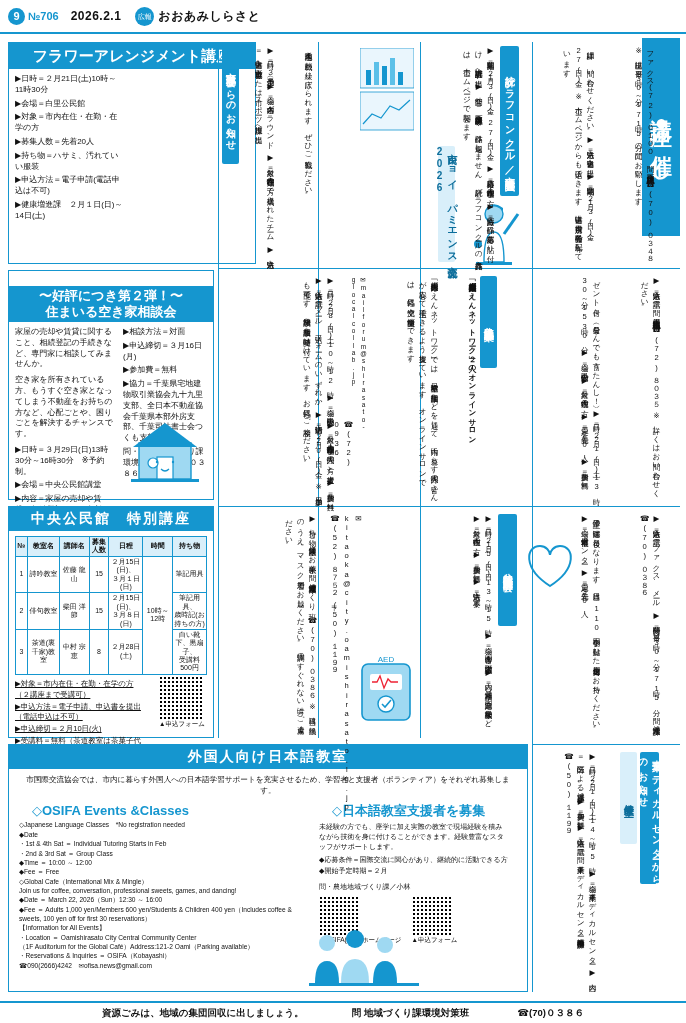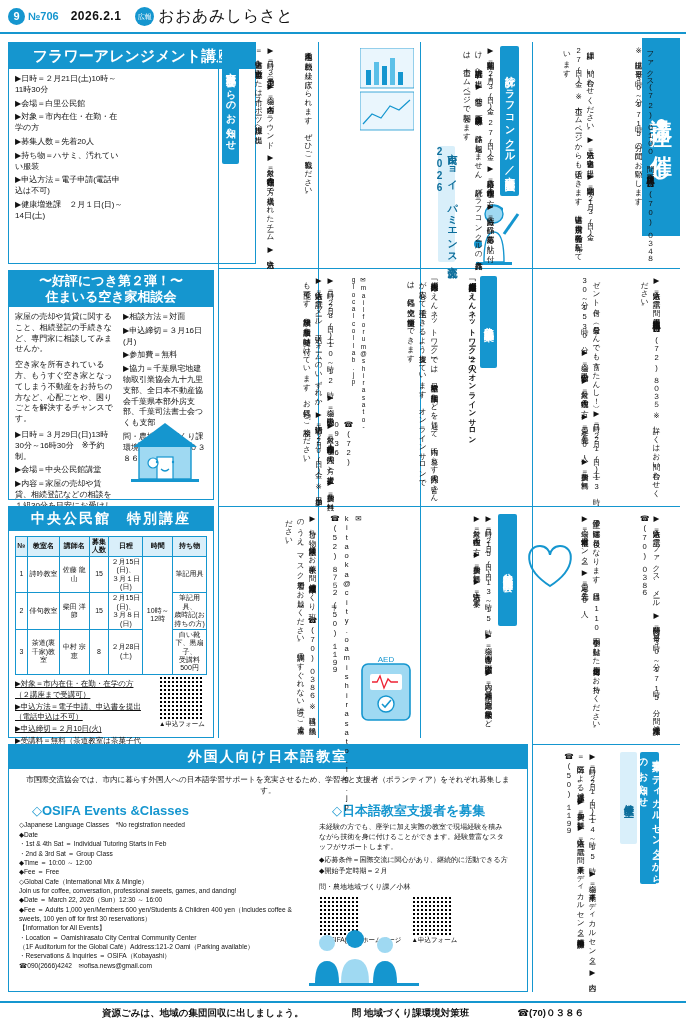--- a/index.html
+++ b/index.html
@@ -27,21 +27,21 @@
     margin-right:3px;
   }
   .no-label { font-size:11px; color:#1596cf; font-weight:bold; margin-right:12px;}
   .hdate { font-size:12px; font-weight:bold; letter-spacing:0.5px; margin-right:14px;}
   .hlogo {
     width:19px;height:19px;border-radius:50%;
     background:#1596cf; color:#fff; font-size:7px;
     display:flex;align-items:center;justify-content:center; margin-right:4px;
     line-height:1;
   }
-  .htitle { font-size:16px; font-weight:normal; letter-spacing:0.5px;}
+  .htitle { font-size:12px; font-weight:bold; letter-spacing:0.5px;}
 
   
   .bluebox {
     position:absolute;
     border:1.5px solid #1596cf;
     background:#fff;
   }
   .boxtitle {
     background:#1596cf; color:#fff; font-weight:bold;
     display:flex; align-items:center; justify-content:center;
@@ -55,21 +55,21 @@
     writing-mode: vertical-rl; text-orientation: upright;
     font-size:22px; font-weight:bold;
     display:flex; align-items:center; justify-content:center;
     letter-spacing:4px;
   }
 
   
   #flower { left:8px; top:42px; width:248px; height:222px; }
   #flower .boxtitle { height:26px; font-size:15px; }
   #akiya  { left:8px; top:270px; width:206px; height:230px; }
-  #akiya .boxtitle { height:36px; font-size:13px; flex-direction:column; line-height:1.25;}
+  #akiya .boxtitle { height:36px; font-size:13px; flex-direction:column; line-height:1.25;margin-top:15px;}
   #kouminkan { left:8px; top:506px; width:206px; height:232px; }
   #kouminkan .boxtitle { height:24px; font-size:14px; letter-spacing:2px;}
   #nihongo { left:8px; top:744px; width:520px; height:248px; }
   #nihongo .boxtitle { height:24px; font-size:14px; letter-spacing:2px;}
 
   
   table.kt { border-collapse: collapse; width:192px; margin:5px auto 0; font-size:7px;}
   table.kt th, table.kt td {
     border:0.8px solid #1596cf; padding:1px 1px; text-align:center;
     line-height:1.2;

